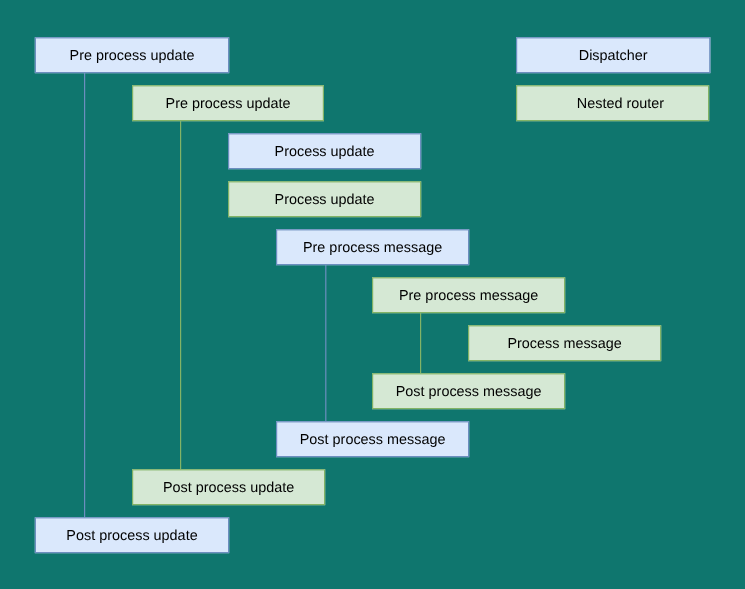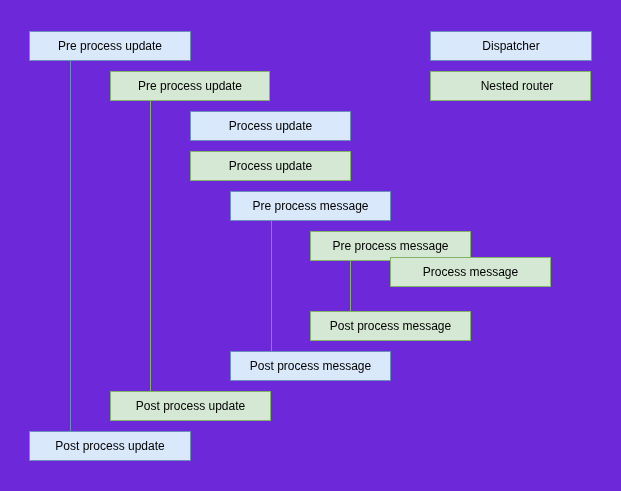--- a/index.html
+++ b/index.html
@@ -4,21 +4,21 @@
 <style>
   html, body {
     margin: 0;
     padding: 0;
     background: #ffffff;
   }
   #canvas {
     position: relative;
     width: 621px;
     height: 491px;
-    background: #6d28d9;
+    background: #0f766e;
     font-family: "Liberation Sans", sans-serif;
     overflow: hidden;
   }
   .node {
     position: absolute;
     box-sizing: border-box;
     display: flex;
     align-items: center;
     justify-content: center;
     font-size: 12px;
@@ -70,21 +70,21 @@
       </div>
       <div class="node green" style="left: 190px; top: 151px; width: 161px; height: 30px;">
         <span>Process update</span>
       </div>
       <div class="node blue" style="left: 230px; top: 191px; width: 161px; height: 30px;">
         <span>Pre process message</span>
       </div>
       <div class="node green" style="left: 310px; top: 231px; width: 161px; height: 30px;">
         <span>Pre process message</span>
       </div>
-      <div class="node green" style="left: 390px; top: 257px; width: 161px; height: 30px;">
+      <div class="node green" style="left: 390px; top: 271px; width: 161px; height: 30px;">
         <span>Process message</span>
       </div>
       <div class="node green" style="left: 310px; top: 311px; width: 161px; height: 30px;">
         <span>Post process message</span>
       </div>
       <div class="node blue" style="left: 230px; top: 351px; width: 161px; height: 30px;">
         <span>Post process message</span>
       </div>
       <div class="node green" style="left: 110px; top: 391px; width: 161px; height: 30px;">
         <span>Post process update</span>

